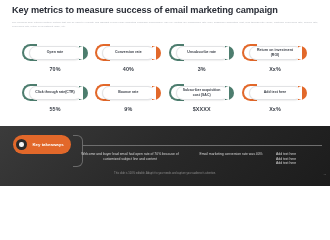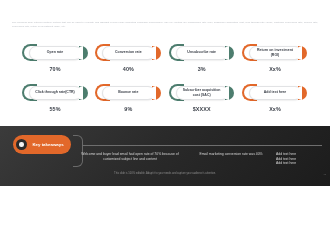--- a/index.html
+++ b/index.html
@@ -119,20 +119,21 @@
   }
   #corner{
     position:absolute;right:4px;top:47px;font-size:2.4px;color:#6e6e6e;
   }
 </style>
 </head>
 <body>
 
 <div id="slide">
 
+  <div id="title">Key metrics to measure success of email marketing campaign</div>
   <div id="subtitle">The following slide outlines multiple metrics that can be used to evaluate and highlight overall email marketing campaign performance. The key metrics are unsubscribe rate (UR), subscriber acquisition cost, click through rate (CTR), customer conversion rate, bounce rate, conversion rate, return on investment (ROI), etc.</div>
 
   <div class="row" id="row1">
 
     <div class="card">
       <div class="pill">
         <span class="cap-left"></span>
         <span class="pill-body"></span>
         <span class="cap-right"></span>
         <span class="pill-label">Open rate</span>

